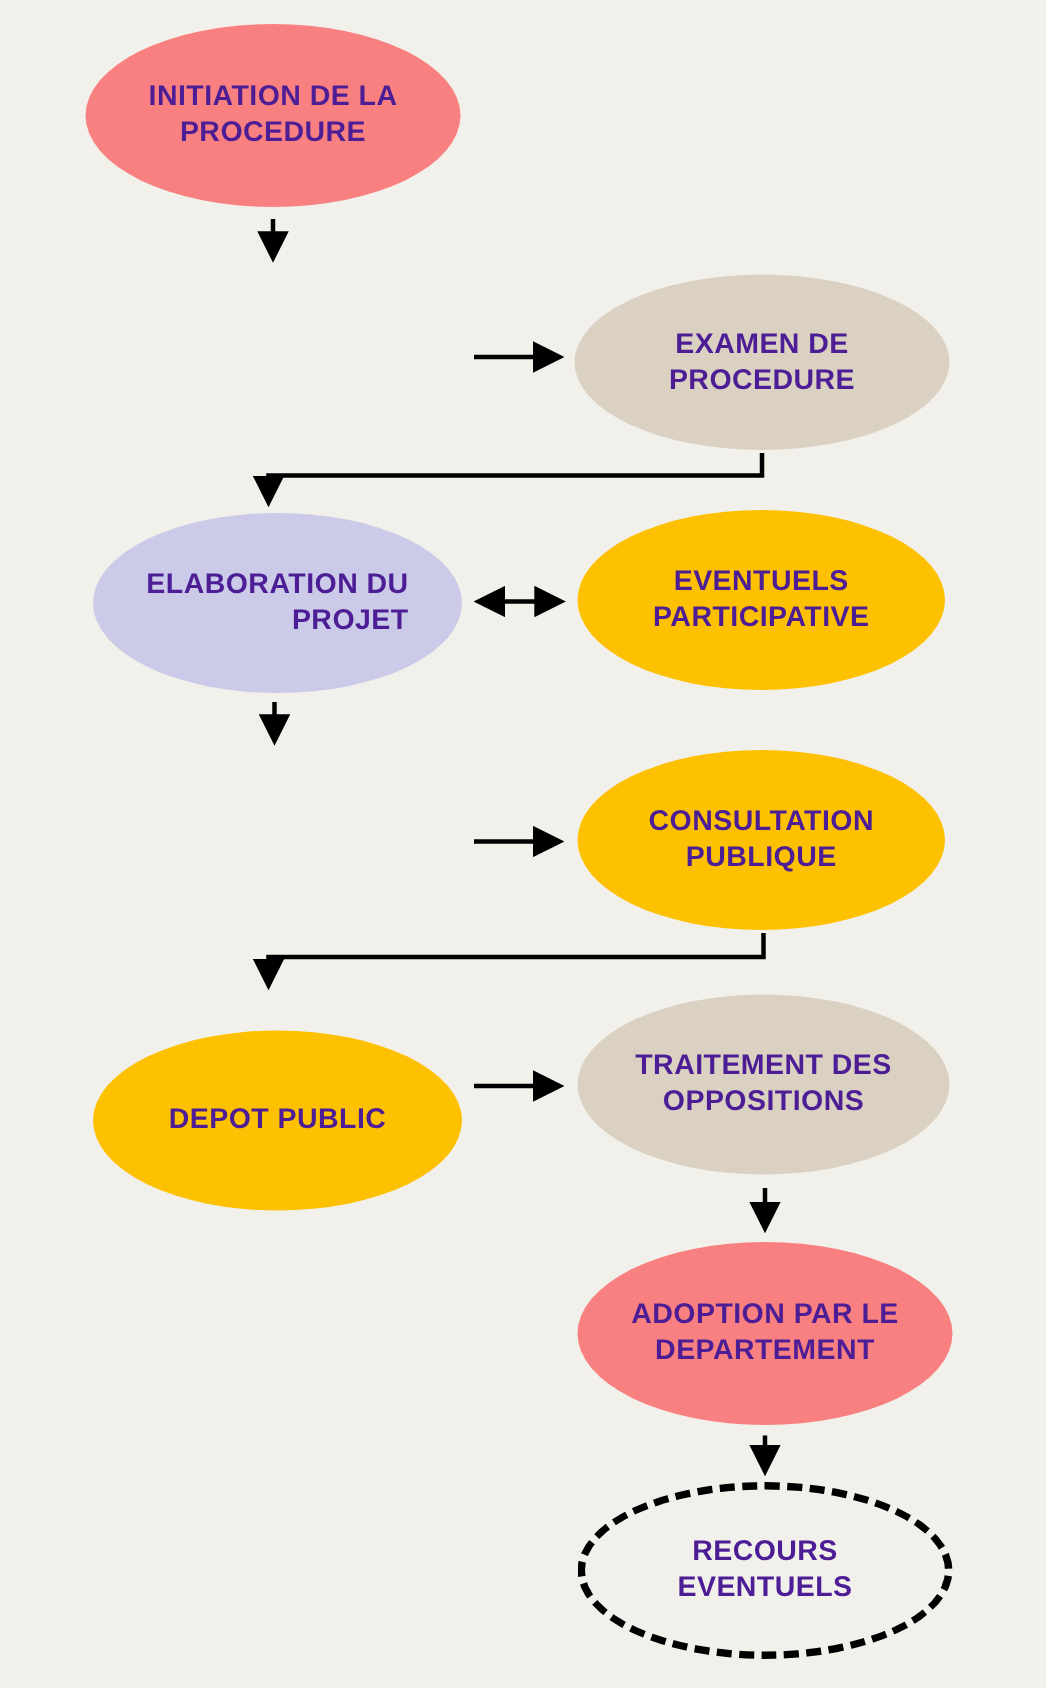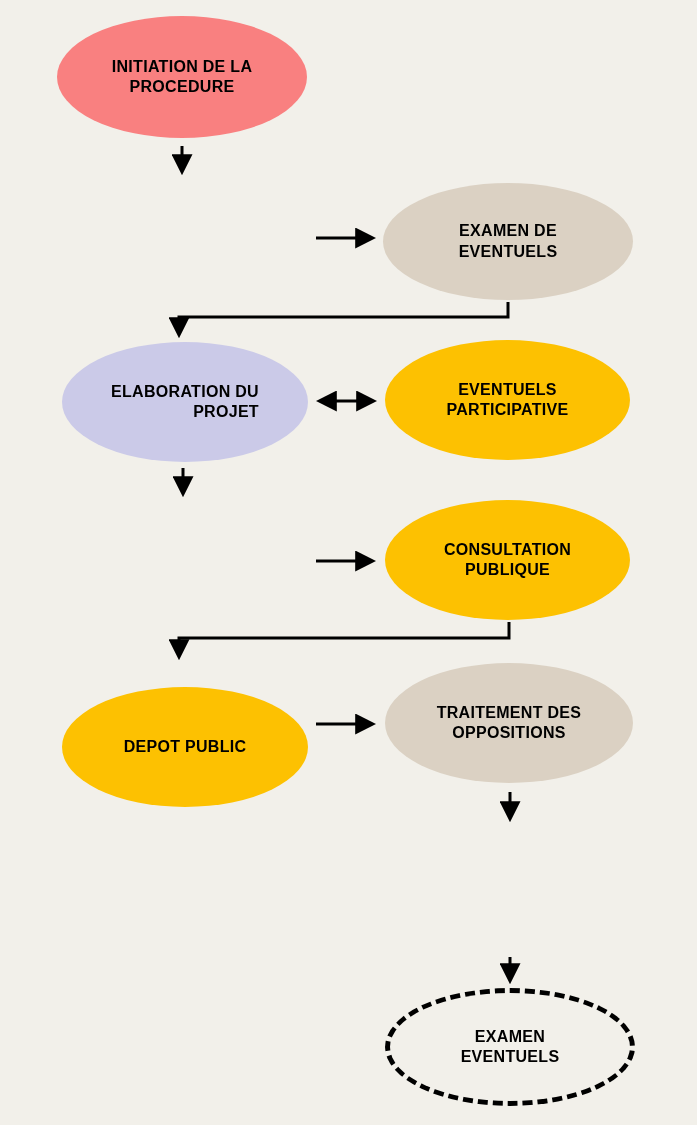--- a/index.html
+++ b/index.html
@@ -13,24 +13,24 @@
     position:absolute;left:0;top:0;width:697px;height:1125px;
     pointer-events:none;
   }
   .node{
     position:absolute;
     box-sizing:border-box;
     border-radius:50%;
     display:flex;align-items:center;justify-content:center;
     text-align:center;
     font-weight:bold;
-    font-size:16px;
+    font-size:19px;
     line-height:1.26;
     letter-spacing:.3px;
-    color:#000000;
+    color:#4c1d95;
     white-space:pre-line;
     padding:0 26px;
   }
   .n1 {left:57px; top:16px;  width:250px;height:122px;}
   .n2 {left:62px; top:178px; width:248px;height:120px;}
   .n3 {left:383px;top:183px; width:250px;height:117px;}
   .n4 {left:62px; top:342px; width:246px;height:120px;}
   .n5 {left:385px;top:340px; width:245px;height:120px;}
   .n6 {left:62px; top:502px; width:246px;height:120px;}
   .n7 {left:385px;top:500px; width:245px;height:120px;}
@@ -62,34 +62,36 @@
     <path class="conn" d="M316,724 L372,724" marker-end="url(#ah)"></path>
     <path class="conn" d="M510,792 L510,818" marker-end="url(#ah)"></path>
     <path class="conn" d="M510,957 L510,980" marker-end="url(#ah)"></path>
   </svg>
 
   <div class="node n1" style="background-color: rgb(249, 128, 128);">INITIATION DE LA
 PROCEDURE</div>
 
 
   <div class="node n3" style="background-color: rgb(219, 209, 195);">EXAMEN DE
-EVENTUELS</div>
+PROCEDURE</div>
 
   <div class="node n4" style="background-color: rgb(203, 202, 232); text-align: right;">ELABORATION DU
 PROJET</div>
 
   <div class="node n5" style="background-color: rgb(253, 193, 1);">EVENTUELS
 PARTICIPATIVE</div>
 
 
   <div class="node n7" style="background-color: rgb(253, 193, 1);">CONSULTATION
 PUBLIQUE</div>
 
   <div class="node n8" style="background-color: rgb(253, 193, 1);">DEPOT PUBLIC</div>
 
   <div class="node n9" style="background-color: rgb(219, 209, 195);">TRAITEMENT DES
 OPPOSITIONS</div>
 
+  <div class="node n10" style="background-color: rgb(249, 128, 128);">ADOPTION PAR LE
+DEPARTEMENT</div>
 
-  <div class="node n11" style="border-color: rgb(0, 0, 0);">EXAMEN
+  <div class="node n11" style="border-color: rgb(0, 0, 0);">RECOURS
 EVENTUELS</div>
 
 </div>
 
 </body></html>

